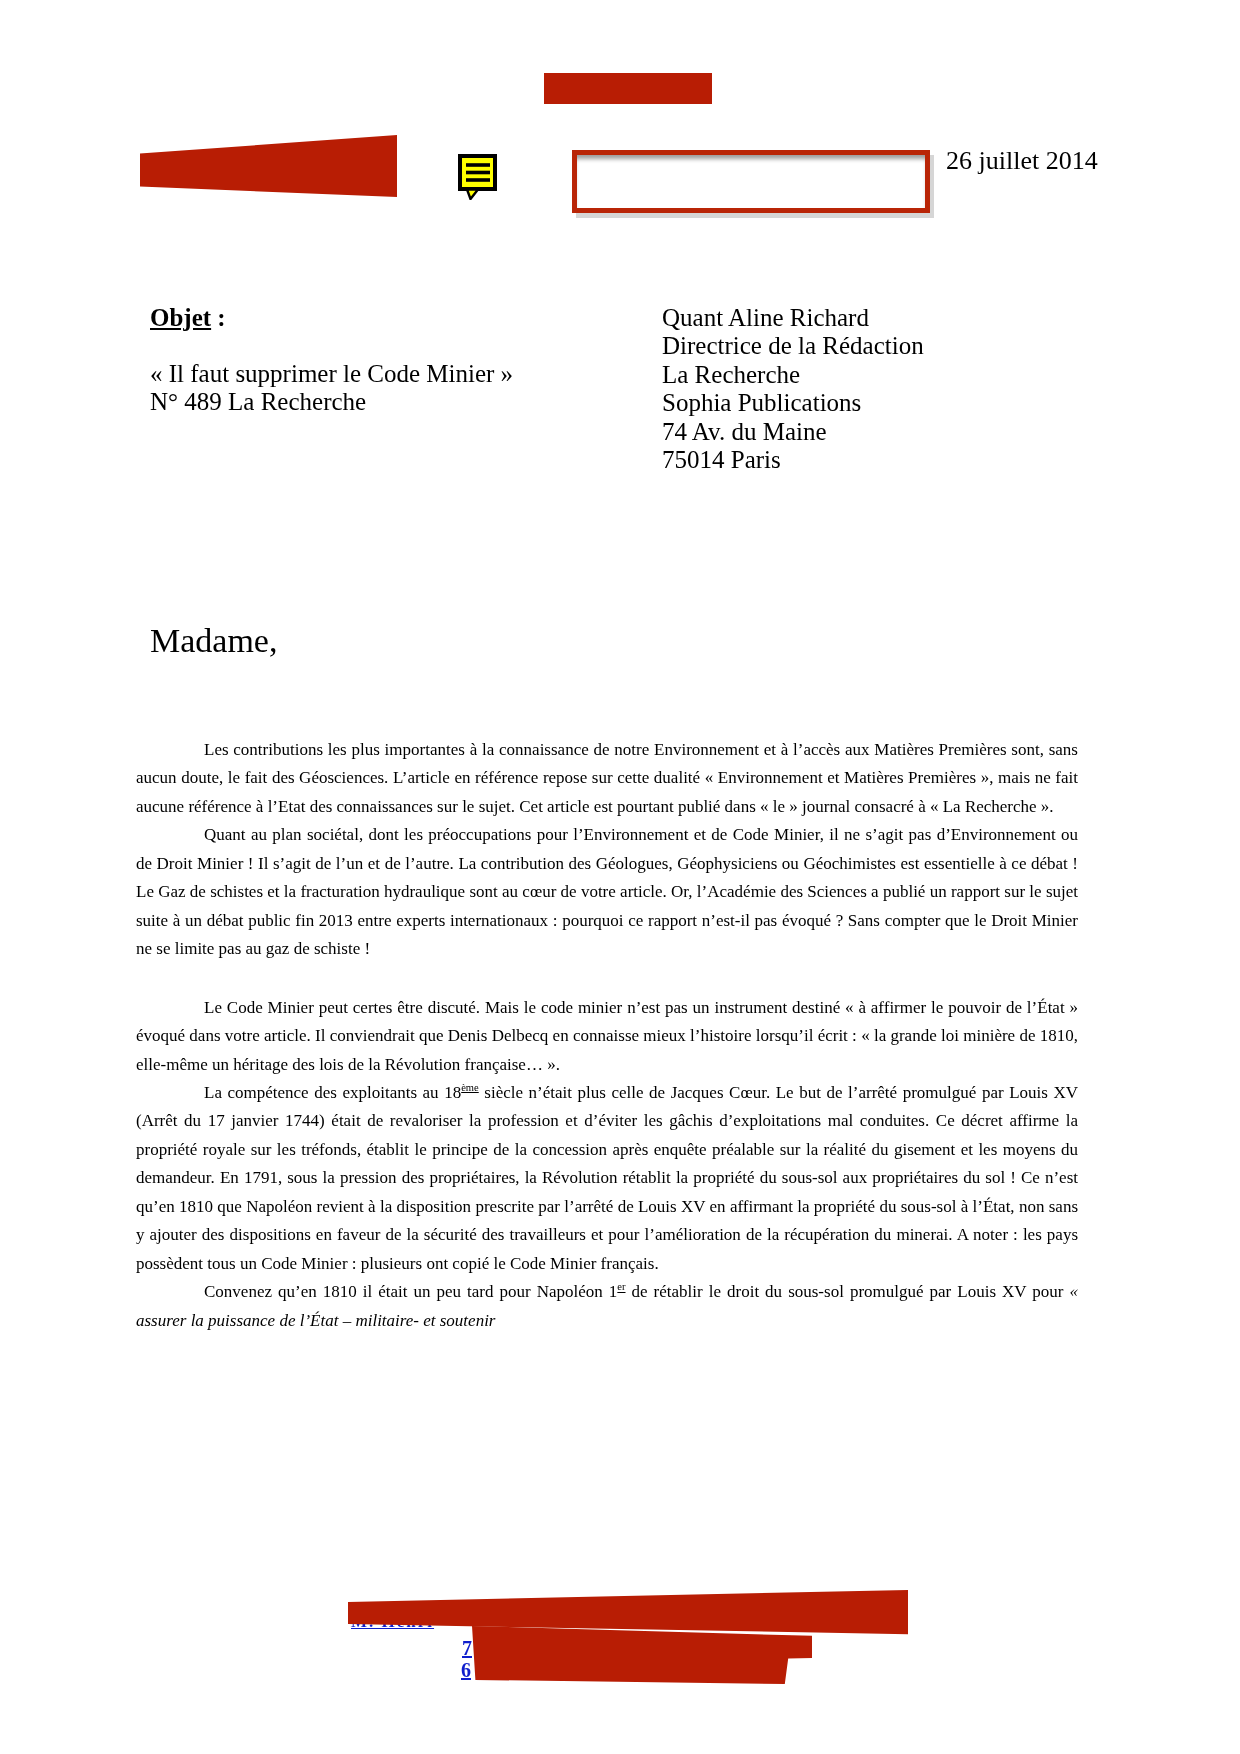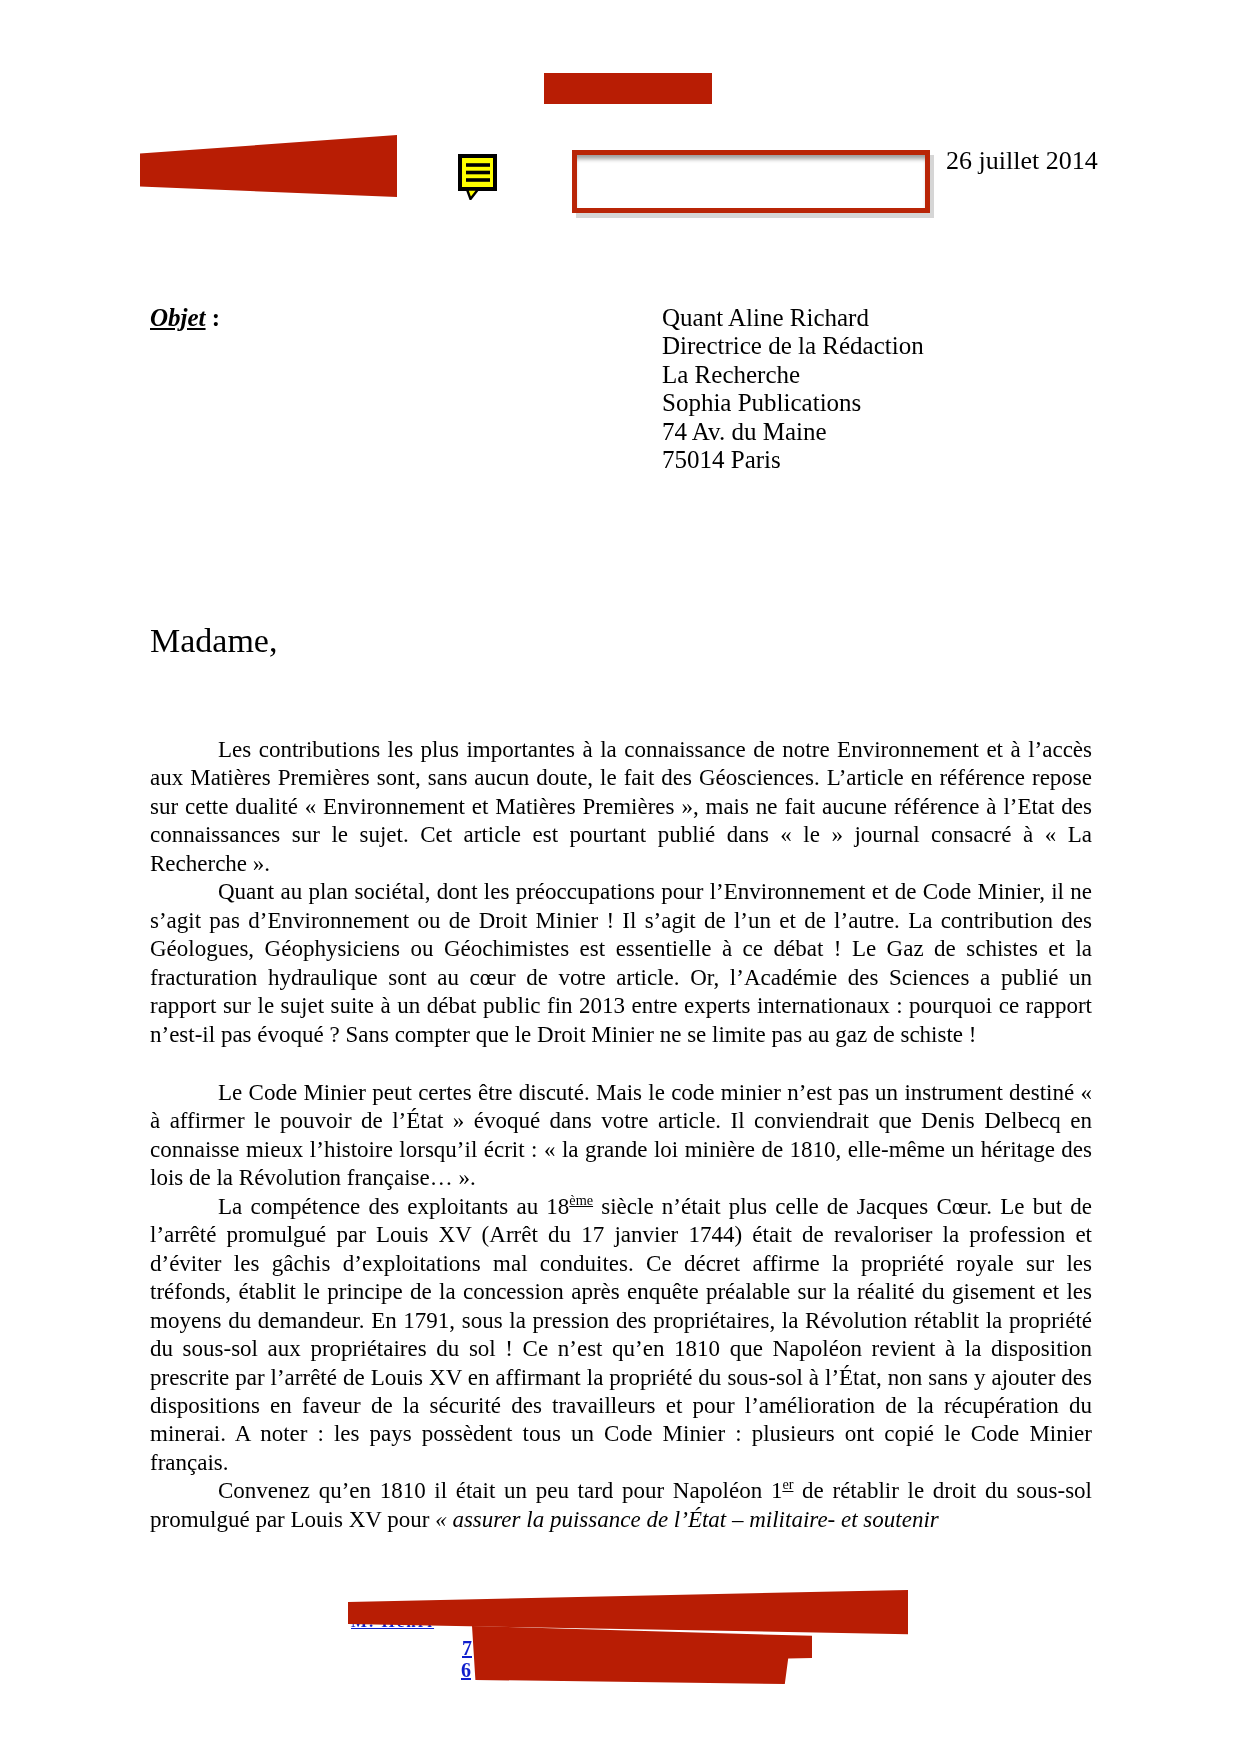--- a/index.html
+++ b/index.html
@@ -24,26 +24,26 @@
   .note-icon{left:457px;top:153px;width:42px;height:47px;}
   .stamp-box{
     left:572px;top:150px;width:348px;height:53px;
     background:#fff;
     border:5px solid #b92507;
     box-shadow:inset 0 6px 4px -2px #9e9e9e, 4px 5px 0 0 #d6d6d6;
   }
   .date{left:946px;top:146px;font-size:26px;white-space:nowrap;}
   
   .subject-label{left:150px;top:304px;font-size:25px;font-weight:bold;}
-  .subject-label .w{font-style:italic;text-decoration:underline;}
+  .subject-label .w{text-decoration:underline;}
   .subject-lines{left:150px;top:360px;font-size:25px;line-height:28.4px;}
   .recipient{left:662px;top:304px;font-size:25px;line-height:28.4px;}
   .salutation{left:150px;top:622px;font-size:34px;}
   
-  .body-text{left:150px;top:736px;width:942px;font-size:23px;line-height:28.45px;text-align:justify;}
+  .body-text{left:136px;top:736px;width:942px;font-size:17px;line-height:28.45px;text-align:justify;}
   .body-text p{margin:0;text-indent:68px;}
   .body-text p.gap{margin-top:30px;}
   .b{font-weight:normal;}
   .i{font-style:italic;}
   .sup{font-size:0.62em;vertical-align:super;line-height:0;text-decoration:underline;}
   
   .frag{color:#0f1ecc;text-decoration:underline;white-space:nowrap;z-index:2;}
   .frag1{left:351px;top:1612px;font-size:17px;font-weight:bold;letter-spacing:2px;}
   .frag2{left:462px;top:1637px;font-size:20px;font-weight:bold;}
   .frag3{left:461px;top:1659px;font-size:20px;font-weight:bold;}
@@ -72,20 +72,24 @@
       <line x1="9" y1="27" x2="33" y2="27" stroke="#000000" stroke-width="3.6"></line>
       <polygon points="10,36.5 21,36.5 13.5,46" fill="#ffff00" stroke="#000000" stroke-width="2.4"></polygon>
     </svg>
   </div>
 
   <div class="abs stamp-box"></div>
 
   <div class="abs date">26 juillet 2014</div>
 
   <div class="abs subject-label"><span class="w">Objet</span><span> :</span></div>
+  <div class="abs subject-lines">
+    <div>« Il faut supprimer le Code Minier »</div>
+    <div>N° 489 La Recherche</div>
+  </div>
 
   <div class="abs recipient">
     <div>Quant Aline Richard</div>
     <div>Directrice de la Rédaction</div>
     <div>La Recherche</div>
     <div>Sophia Publications</div>
     <div>74 Av. du Maine</div>
     <div>75014 Paris</div>
   </div>
 

